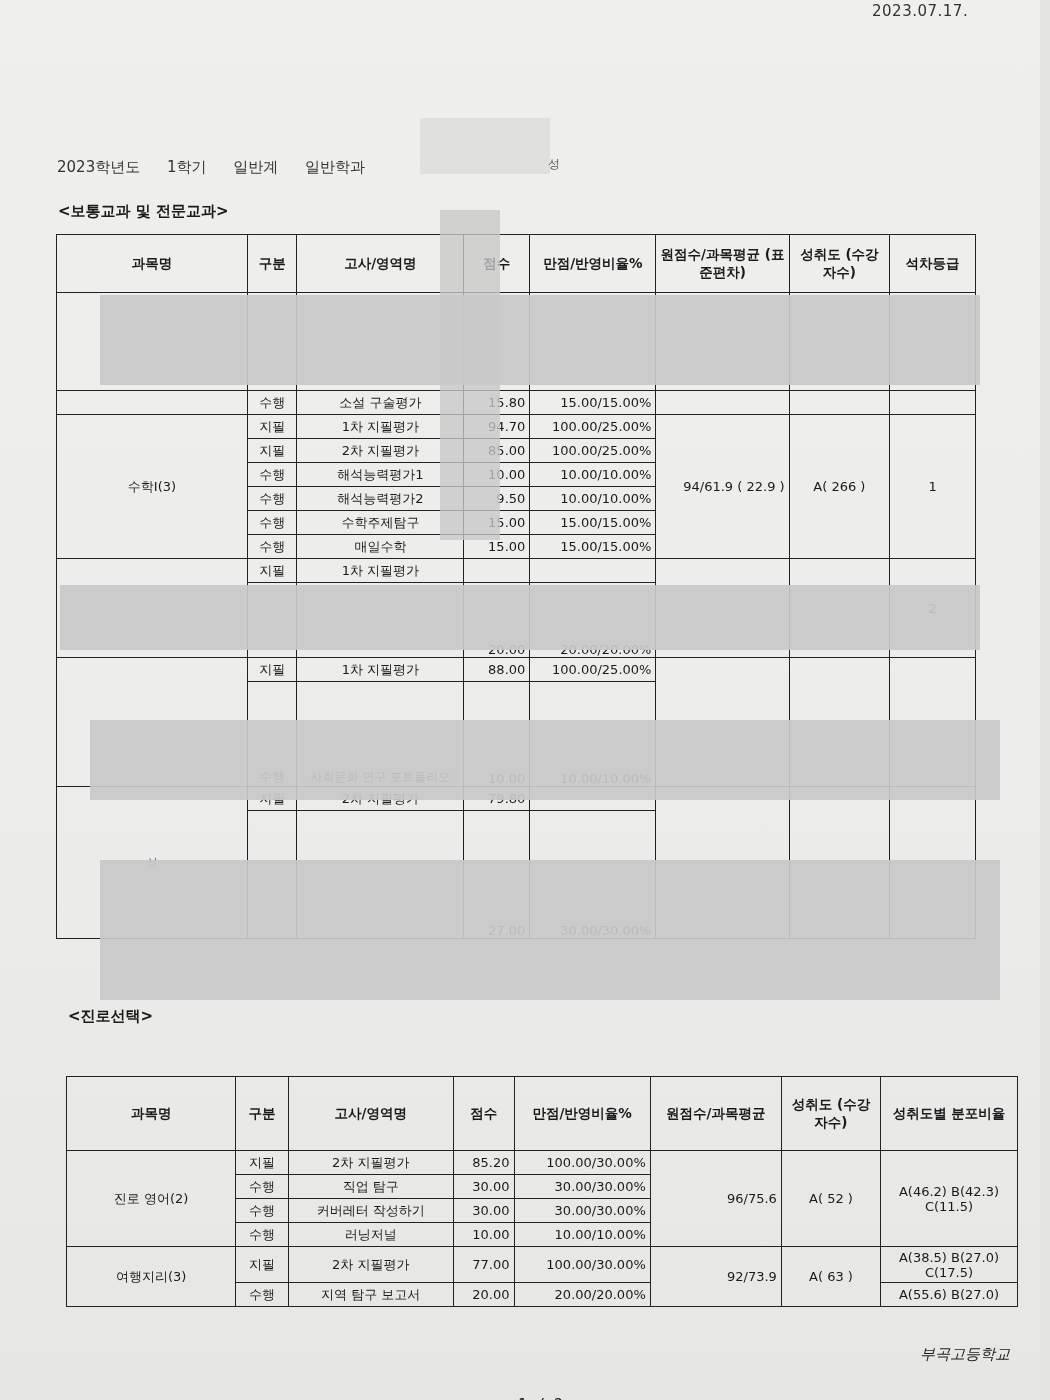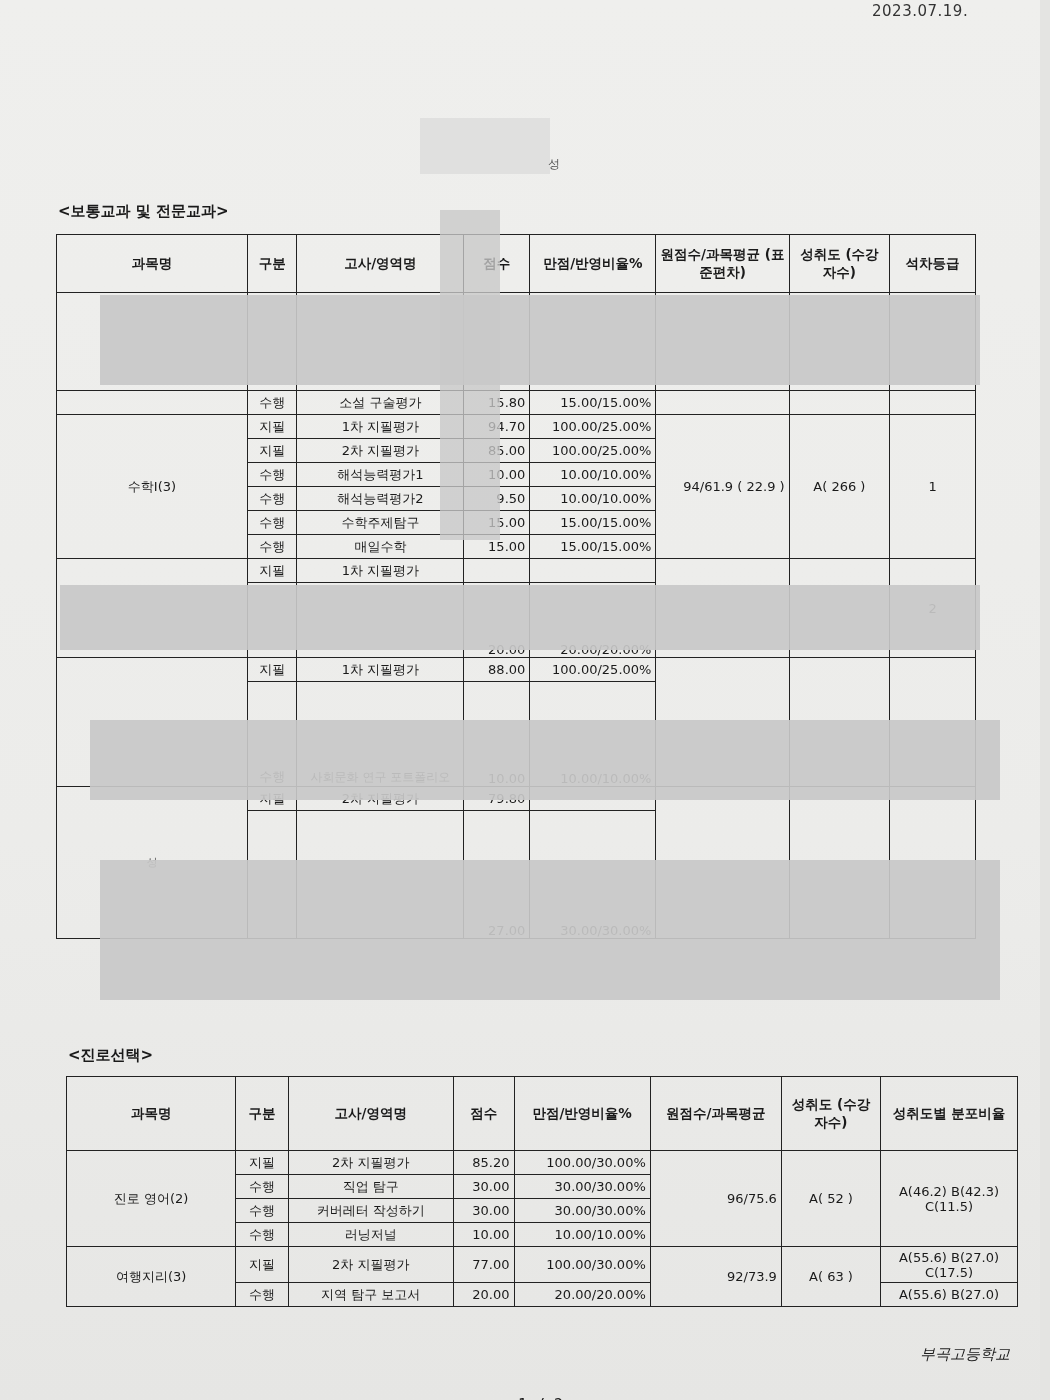--- a/index.html
+++ b/index.html
@@ -27,22 +27,28 @@
   .r { text-align: right; }
   .l { text-align: center; }
   .footer-school { position: absolute; left: 920px; top: 1345px; font-size: 15px; font-style: italic; }
   .pageno { position: absolute; left: 518px; top: 1396px; font-size: 15px; font-family: "DejaVu Sans Mono", monospace; }
 </style>
 </head>
 <body>
 
 <div class="page">
 
-  <div class="date">2023.07.19.</div>
-
+  <div class="date">2023.07.17.</div>
+
+  <div class="info">
+    <span>2023학년도</span>
+    <span>1학기</span>
+    <span>일반계</span>
+    <span>일반학과</span>
+  </div>
   <div class="blur light" style="left:420px;top:118px;width:130px;height:56px;"></div>
   <div style="position:absolute;left:548px;top:156px;font-size:12px;color:#555;">성</div>
 
   <div class="section" style="left:58px;top:202px;">&lt;보통교과 및 전문교과&gt;</div>
 
   <table style="left:56px;top:234px;width:920px;">
     <tbody>
         <tr style="height:58px;">
       <th style="width:190px;">과목명</th>
       <th style="width:42px;">구분</th>
@@ -163,21 +169,21 @@
         </tr>
   </tbody>
     </table>
 
   <div class="blur" style="left:100px;top:295px;width:880px;height:90px;"></div>
   <div class="blur" style="left:440px;top:210px;width:60px;height:330px;opacity:0.85"></div>
   <div class="blur" style="left:60px;top:585px;width:920px;height:65px;"></div>
   <div class="blur" style="left:90px;top:720px;width:910px;height:80px;"></div>
   <div class="blur" style="left:100px;top:860px;width:900px;height:140px;"></div>
 
-  <div class="section" style="left:68px;top:1046px;">&lt;진로선택&gt;</div>
+  <div class="section" style="left:68px;top:1007px;">&lt;진로선택&gt;</div>
 
   <table style="left:66px;top:1076px;width:952px;">
     <tbody>
         <tr style="height:74px;">
       <th style="width:164px;">과목명</th>
       <th style="width:44px;">구분</th>
       <th style="width:160px;">고사/영역명</th>
       <th style="width:52px;">점수</th>
       <th style="width:128px;">만점/반영비율%</th>
       <th style="width:124px;">원점수/과목평균</th>
@@ -213,21 +219,21 @@
           <td class="r">10.00/10.00%</td>
         </tr>
     <tr style="height:36px;">
       <td class="c" rowspan="2">여행지리(3)</td>
       <td class="c">지필</td>
       <td class="l">2차 지필평가</td>
       <td class="r">77.00</td>
       <td class="r">100.00/30.00%</td>
       <td class="r" rowspan="2">92/73.9</td>
       <td class="c" rowspan="2">A( 63 )</td>
-      <td class="c">A(55.6) B(27.0) C(17.5)</td>
+      <td class="c">A(38.5) B(27.0) C(17.5)</td>
     </tr>
     <tr>
           <td class="c">수행</td>
           <td class="l">지역 탐구 보고서</td>
           <td class="r">20.00</td>
           <td class="r">20.00/20.00%</td>
           <td class="c">A(55.6) B(27.0)</td>
         </tr>
   </tbody>
     </table>

